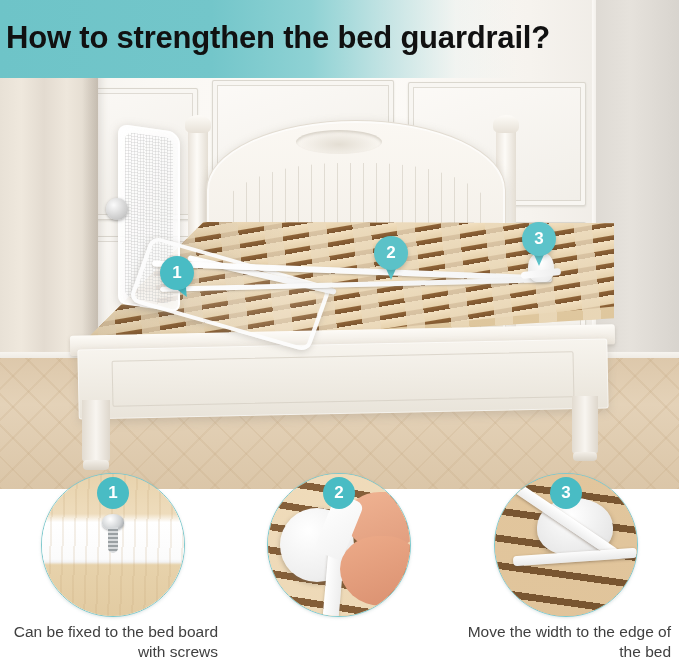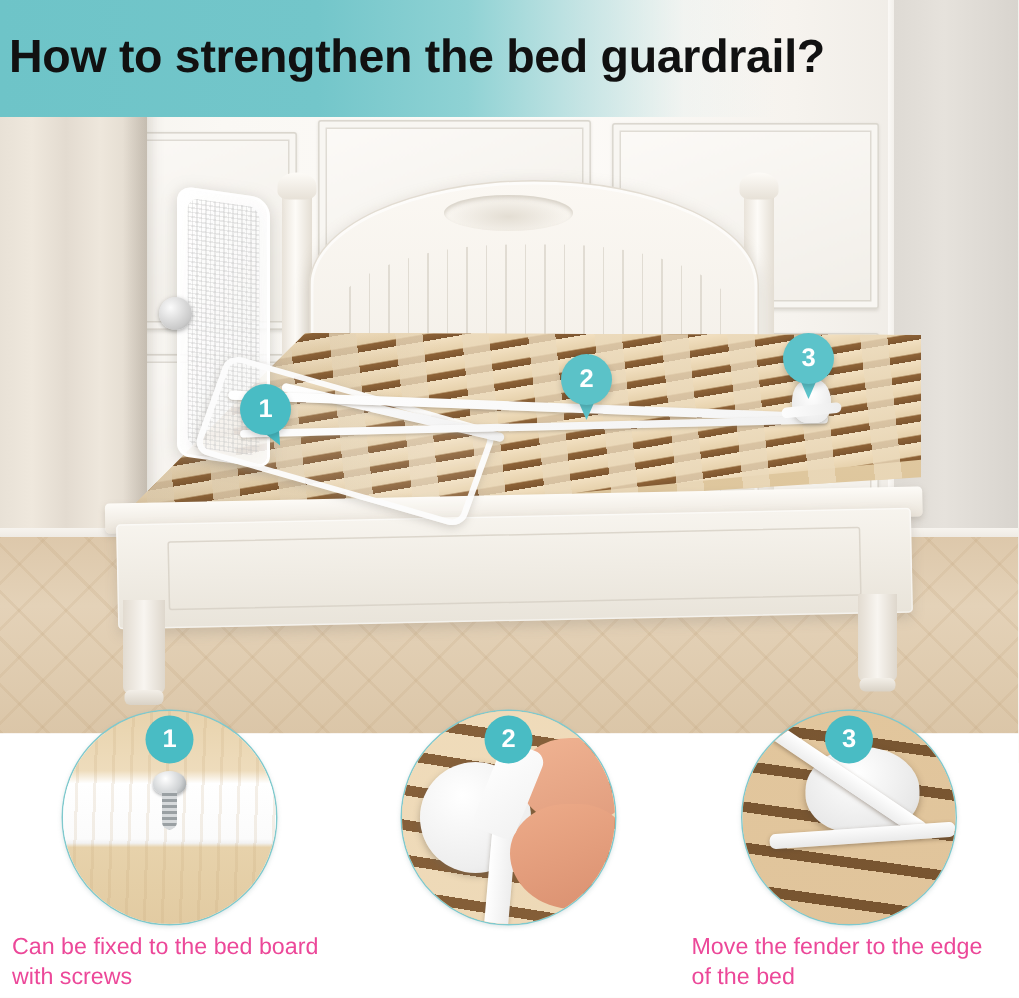--- a/index.html
+++ b/index.html
@@ -369,21 +369,21 @@
 
   .thumb-badge {
     position:absolute; left:50%; top:-12px; transform:translateX(-50%);
     width:32px; height:32px; border-radius:50%;
     background:#49bcc4; color:#fff;
     font-size:17px; font-weight:700; line-height:32px; text-align:center;
     z-index:4;
   }
   .caption {
     position:absolute; left:8px; right:8px; top:133px;
-    text-align:left; font-size:15.5px; line-height:1.28; color:#ec4899;
+    text-align:right; font-size:15.5px; line-height:1.28; color:#404040;
   }
 </style>
 </head>
 <body>
 
 <div id="page">
 
   <div class="hero">
 
     <div class="wall"></div>
@@ -474,17 +474,17 @@
 
     <div class="step" id="step3">
       <div class="thumb">
         <div class="thumb-img t3">
           <div class="t3-disc"></div>
           <div class="t3-bar1"></div>
           <div class="t3-bar2"></div>
         </div>
       </div>
       <div class="thumb-badge">3</div>
-      <div class="caption">Move the fender to the edge of the bed</div>
+      <div class="caption">Move the width to the edge of the bed</div>
     </div>
 
   </div>
 </div>
 
 </body></html>

